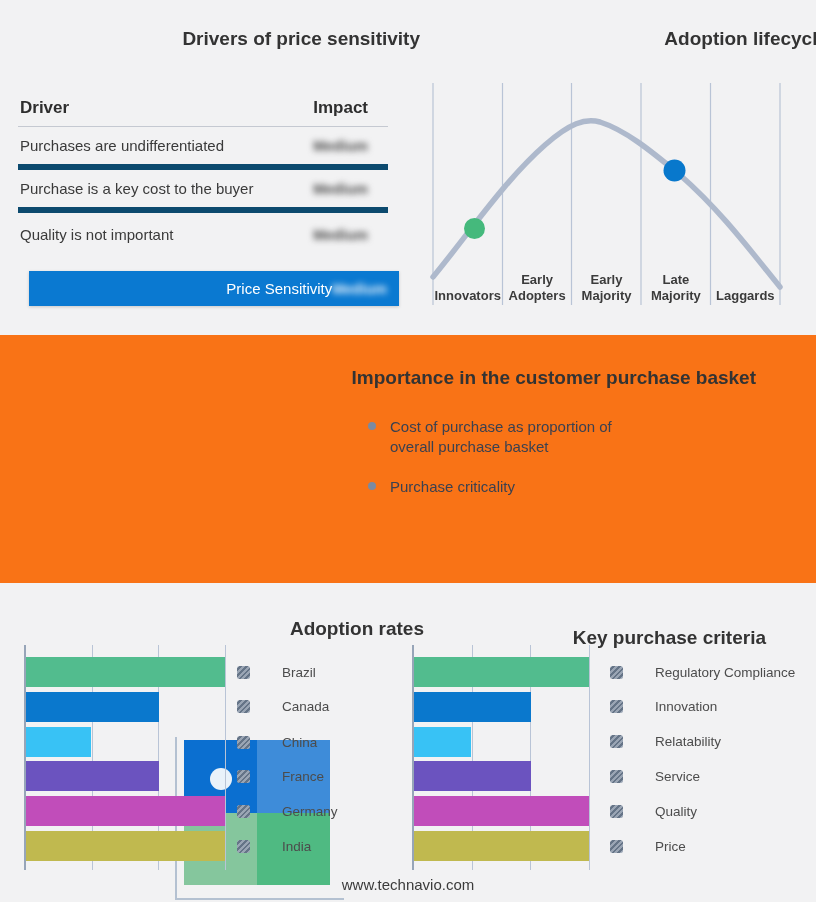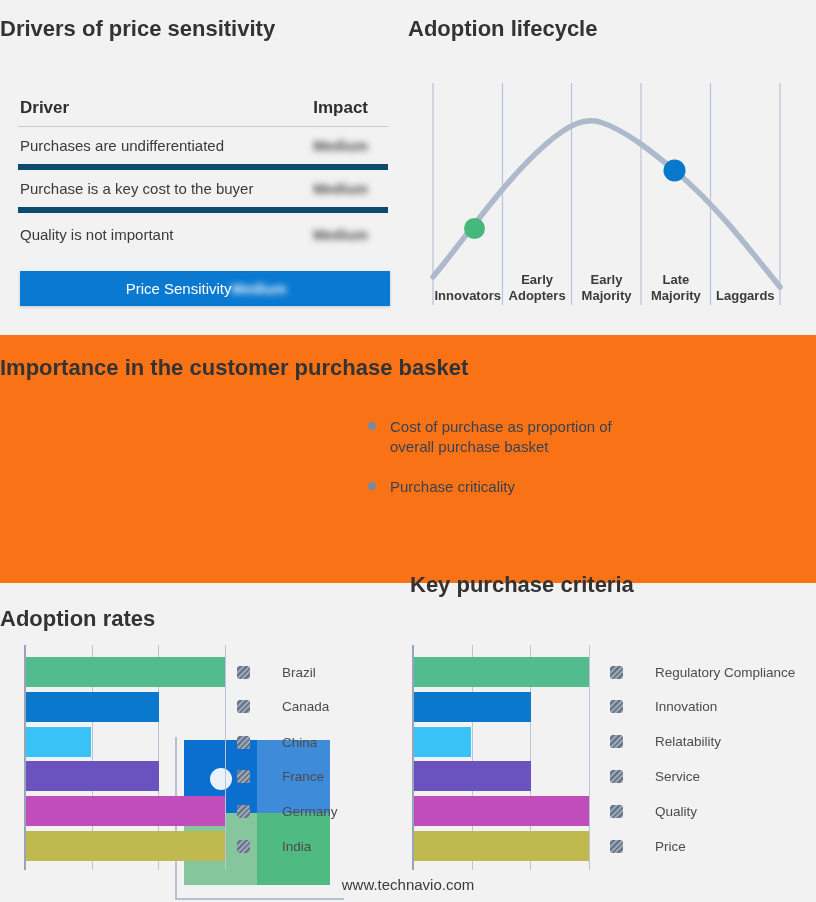--- a/index.html
+++ b/index.html
@@ -1,37 +1,37 @@
 <!DOCTYPE html>
 <html><head>
 <meta charset="utf-8">
 <style>
   html,body{margin:0;padding:0;}
   .page{position:relative;width:816px;height:902px;overflow:hidden;
         font-family:"Liberation Sans",sans-serif;background:#f2f2f3;color:#333;}
-  h2{margin:0;position:absolute;font-size:22px;font-weight:700;color:#333;text-align:left;}
+  h2{margin:12px;position:absolute;font-size:19px;font-weight:700;color:#333;text-align:right;}
   .h-tl{left:0;top:16px;width:408px;}
   .h-tr{left:408px;top:16px;width:408px;}
   .h-band{left:0;top:355px;width:744px;}
   .h-bl{left:0;top:606px;width:412px;}
-  .h-br{left:410px;top:572px;width:344px;}
+  .h-br{left:410px;top:615px;width:344px;}
 
   
   .dtable{position:absolute;left:18px;top:90px;width:370px;}
   .thead{display:flex;justify-content:space-between;align-items:center;height:37px;
          border-bottom:1px solid #c5c9d1;font-weight:700;font-size:17px;color:#2e2e2e;
          padding-left:2px;padding-right:20px;box-sizing:border-box;}
   .trow{display:flex;justify-content:space-between;align-items:center;height:43px;
         border-bottom:6px solid #0c4a6e;font-size:15px;color:#3a3a3a;
         padding-left:2px;padding-right:20px;box-sizing:border-box;}
   .trow:last-child{border-bottom:none;}
   .blurred{filter:blur(3px);font-weight:600;color:#4b4b4b;font-size:14.5px;}
-  .hlrow{position:absolute;left:20px;top:271px;width:370px;height:35px;display:flex;
-         justify-content:center;align-items:center;box-sizing:border-box;
-         padding-left:22px;padding-right:20px;color:#fff;font-size:15px;
+  .hlrow{position:absolute;left:29px;top:271px;width:370px;height:35px;display:flex;
+         justify-content:flex-end;align-items:center;box-sizing:border-box;
+         padding-left:22px;padding-right:12px;color:#fff;font-size:15px;
          box-shadow:0 1px 3px rgba(0,0,0,.18);}
   .hlrow .blurred{color:#e8f2fb;}
 
   
   .lc-svg{position:absolute;left:408px;top:0;}
   .stages{position:absolute;left:433px;top:248px;width:347px;height:57px;display:flex;}
   .stage{flex:1 1 0;min-width:0;display:flex;align-items:flex-end;justify-content:center;
          text-align:center;font-size:13px;font-weight:700;line-height:15.5px;color:#3b3b3b;
          padding-bottom:2px;}
 

